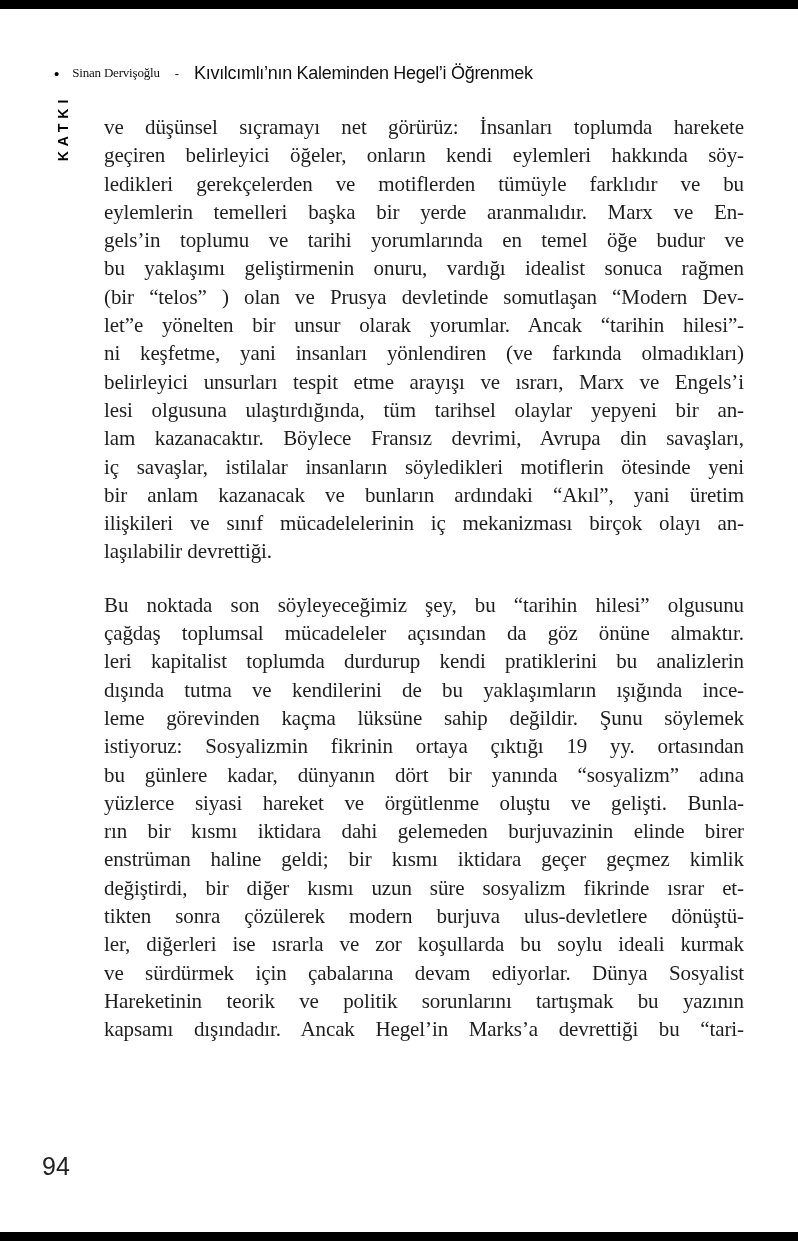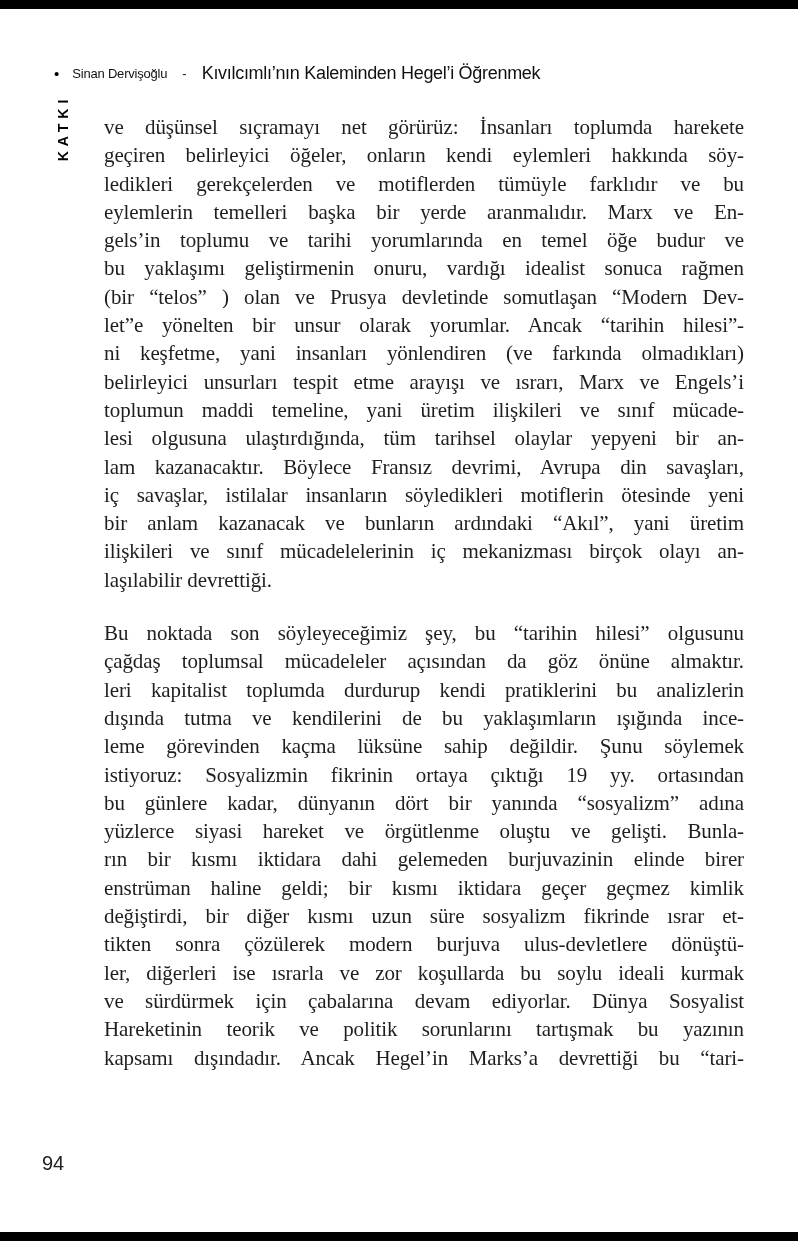--- a/index.html
+++ b/index.html
@@ -19,21 +19,21 @@
 
   .running-header {
     position: absolute; left: 54px; top: 64px; height: 18px;
     display: flex; align-items: center; gap: 13px;
     font-family: "Liberation Sans", sans-serif;
     color: #101010;
     white-space: nowrap;
   }
   .running-header .bullet { font-size: 15px; line-height: 1; color: #000; }
   .running-header .author {
-    font-size: 13px; font-weight: 400; letter-spacing: -0.2px;
+    font-size: 13px; font-weight: 400; letter-spacing: -0.2px; font-family: Liberation Serif, serif;
   }
   .running-header .sep { font-size: 13px; font-weight: 400; margin: 0 2px; }
   .running-header .booktitle {
     font-size: 18px; font-weight: 400; letter-spacing: -0.3px;
   }
 
   .spine-label {
     position: absolute; left: 63px; top: 128px;
     transform: translate(-50%, -50%) rotate(-90deg);
     font-family: "Liberation Sans", sans-serif;
@@ -49,21 +49,21 @@
     letter-spacing: -0.1px;
     color: #1e1e1e;
   }
   .para { margin: 9px 0 25px 0; }
   .line { text-align: justify; }
   .line.j { text-align-last: justify; }
 
   .page-number {
     position: absolute; left: 42px; top: 1152px;
     font-family: "Liberation Sans", sans-serif;
-    font-size: 20px; font-weight: 400;
+    font-size: 25px; font-weight: 400;
     color: #222222;
   }
 </style>
 </head>
 <body>
 
 <div class="edge-bar top"></div>
 
 <header class="running-header">
   <span class="bullet">•</span>
@@ -79,21 +79,20 @@
       <div class="line j">ve düşünsel sıçramayı net görürüz: İnsanları toplumda harekete</div>
       <div class="line j">geçiren belirleyici öğeler, onların kendi eylemleri hakkında söy-</div>
       <div class="line j">ledikleri gerekçelerden ve motiflerden tümüyle farklıdır ve bu</div>
       <div class="line j">eylemlerin temelleri başka bir yerde aranmalıdır. Marx ve En-</div>
       <div class="line j">gels’in toplumu ve tarihi yorumlarında en temel öğe budur ve</div>
       <div class="line j">bu yaklaşımı geliştirmenin onuru, vardığı idealist sonuca rağmen</div>
       <div class="line j">(bir “telos” ) olan ve Prusya devletinde somutlaşan “Modern Dev-</div>
       <div class="line j">let”e yönelten bir unsur olarak yorumlar. Ancak “tarihin hilesi”-</div>
       <div class="line j">ni keşfetme, yani insanları yönlendiren (ve farkında olmadıkları)</div>
       <div class="line j">belirleyici unsurları tespit etme arayışı ve ısrarı, Marx ve Engels’i</div>
-      <div class="line j">toplumun maddi temeline, yani üretim ilişkileri ve sınıf mücade-</div>
       <div class="line j">lesi olgusuna ulaştırdığında, tüm tarihsel olaylar yepyeni bir an-</div>
       <div class="line j">lam kazanacaktır. Böylece Fransız devrimi, Avrupa din savaşları,</div>
       <div class="line j">iç savaşlar, istilalar insanların söyledikleri motiflerin ötesinde yeni</div>
       <div class="line j">bir anlam kazanacak ve bunların ardındaki “Akıl”, yani üretim</div>
       <div class="line j">ilişkileri ve sınıf mücadelelerinin iç mekanizması birçok olayı an-</div>
       <div class="line">laşılabilir devrettiği.</div>
     </div>
   <div class="para">
       <div class="line j">Bu noktada son söyleyeceğimiz şey, bu “tarihin hilesi” olgusunu</div>
       <div class="line j">çağdaş toplumsal mücadeleler açısından da göz önüne almaktır.</div>

